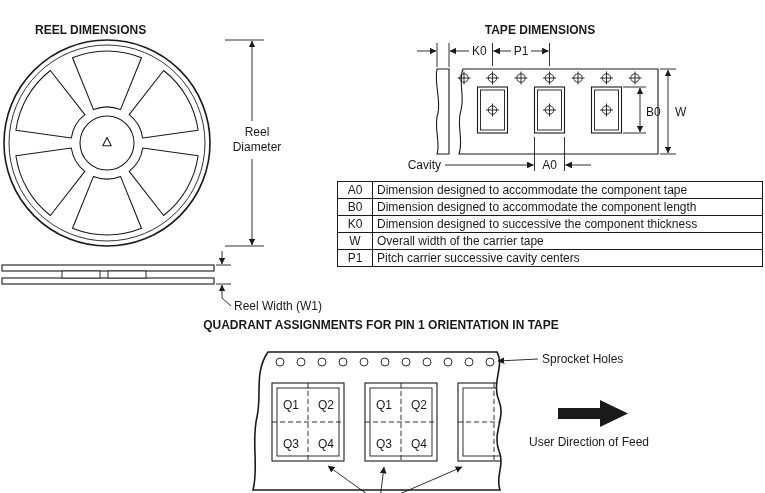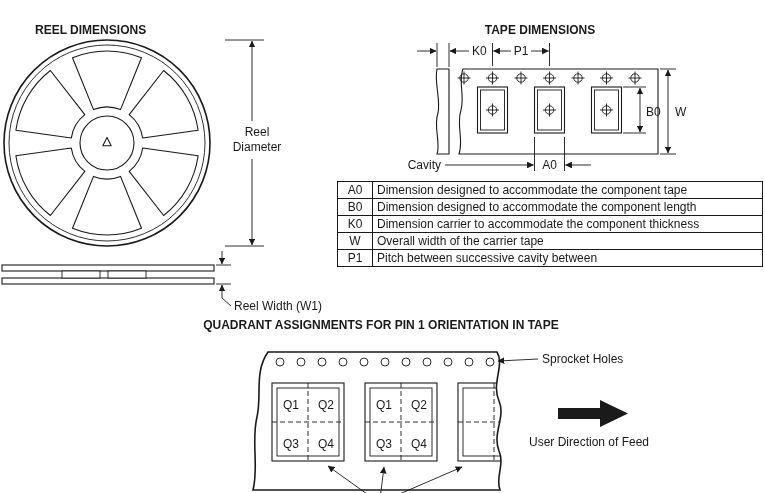--- a/index.html
+++ b/index.html
@@ -234,26 +234,26 @@
     <tr>
       <td class="code">A0</td>
       <td>Dimension designed to accommodate the component tape</td>
     </tr>
     <tr>
       <td class="code">B0</td>
       <td>Dimension designed to accommodate the component length</td>
     </tr>
     <tr>
       <td class="code">K0</td>
-      <td>Dimension carrier to accommodate the component thickness</td>
+      <td>Dimension designed to successive the component thickness</td>
     </tr>
     <tr>
       <td class="code">W</td>
       <td>Overall width of the carrier tape</td>
     </tr>
     <tr>
       <td class="code">P1</td>
-      <td>Pitch between successive cavity between</td>
+      <td>Pitch carrier successive cavity centers</td>
     </tr>
   </tbody>
 </table>
 
 </div>
 
 </body></html>

